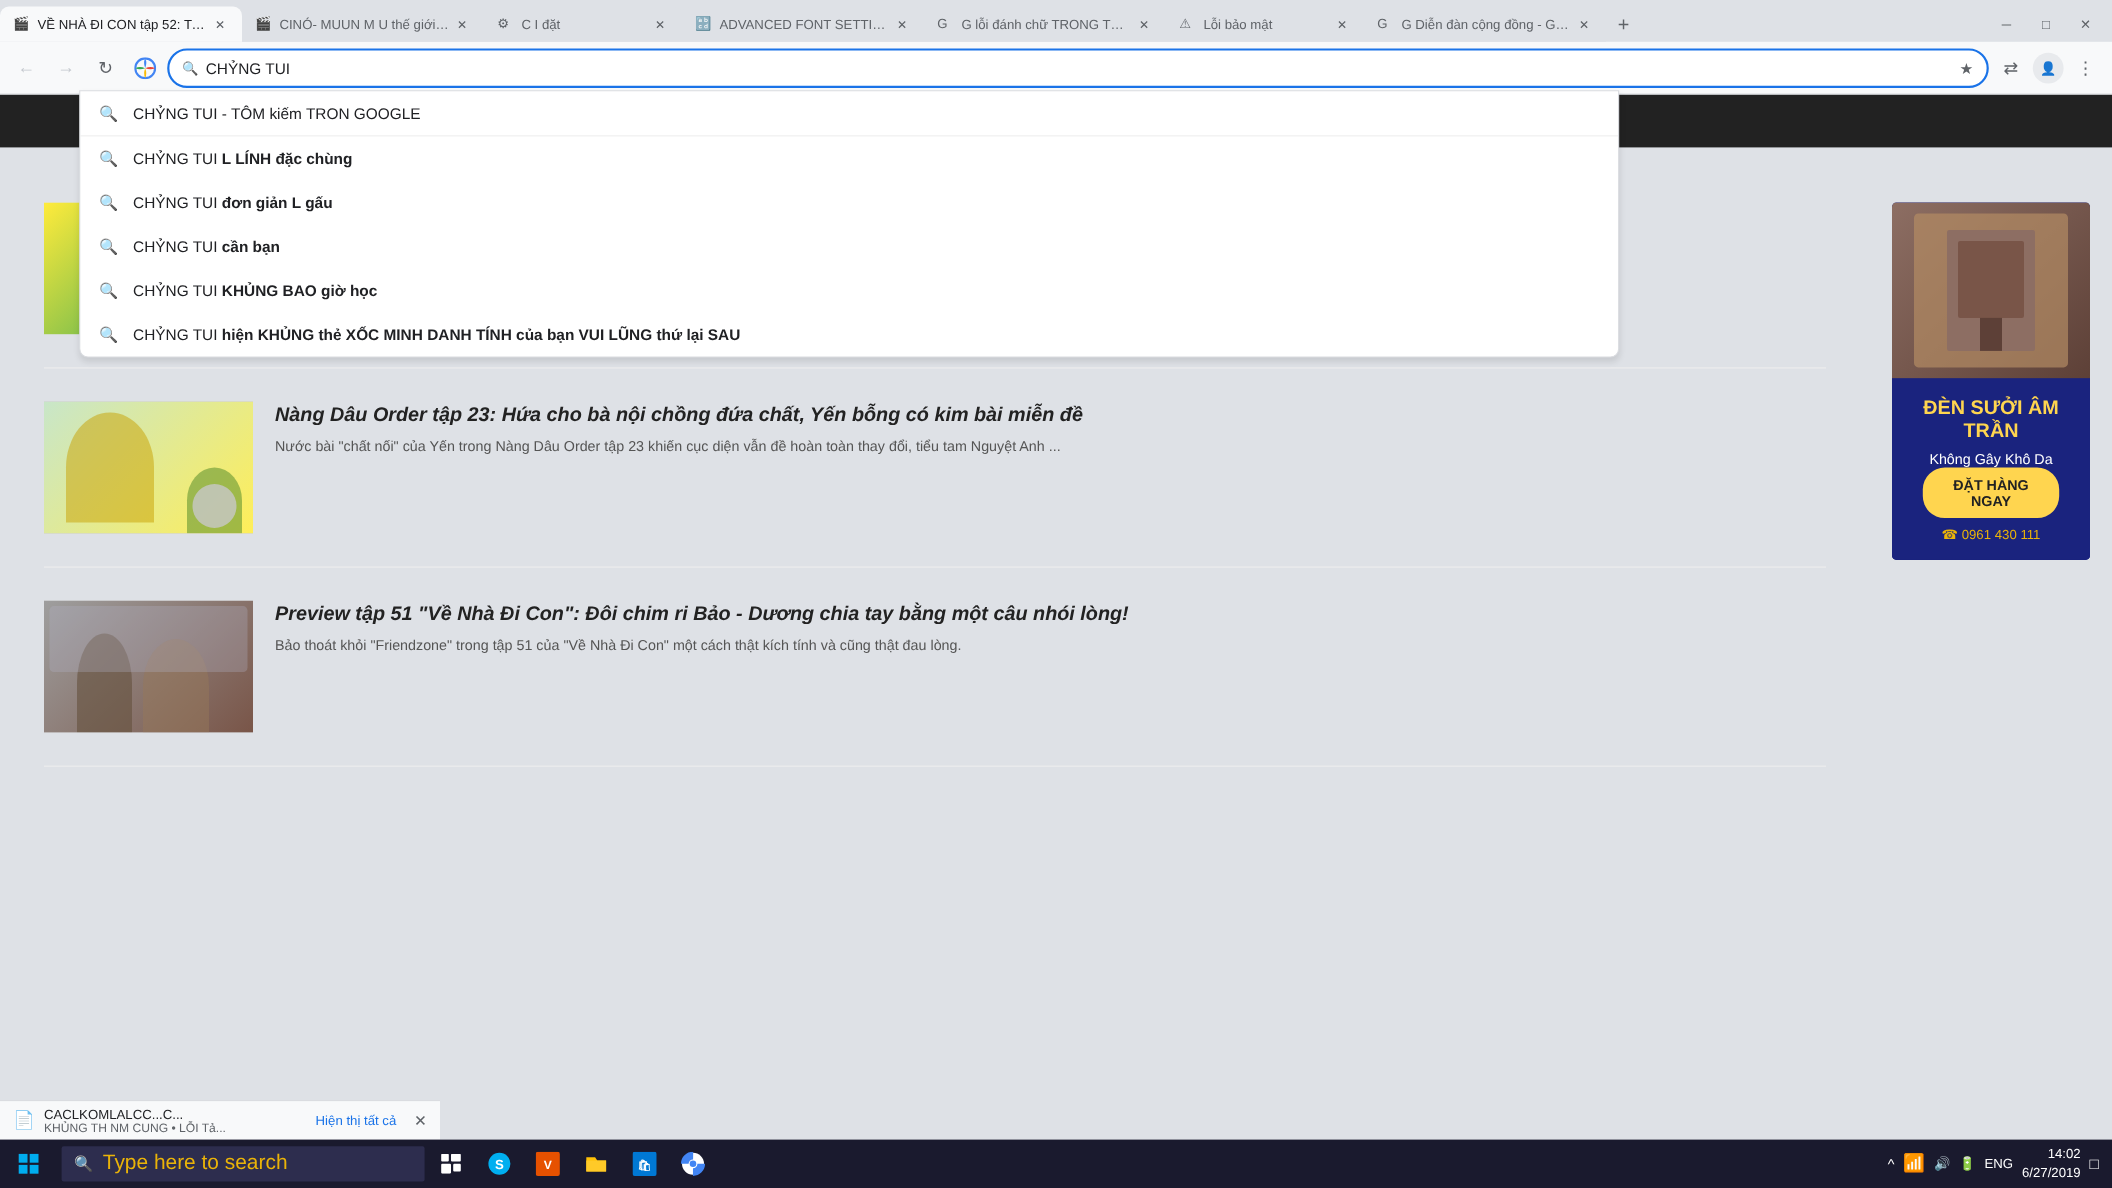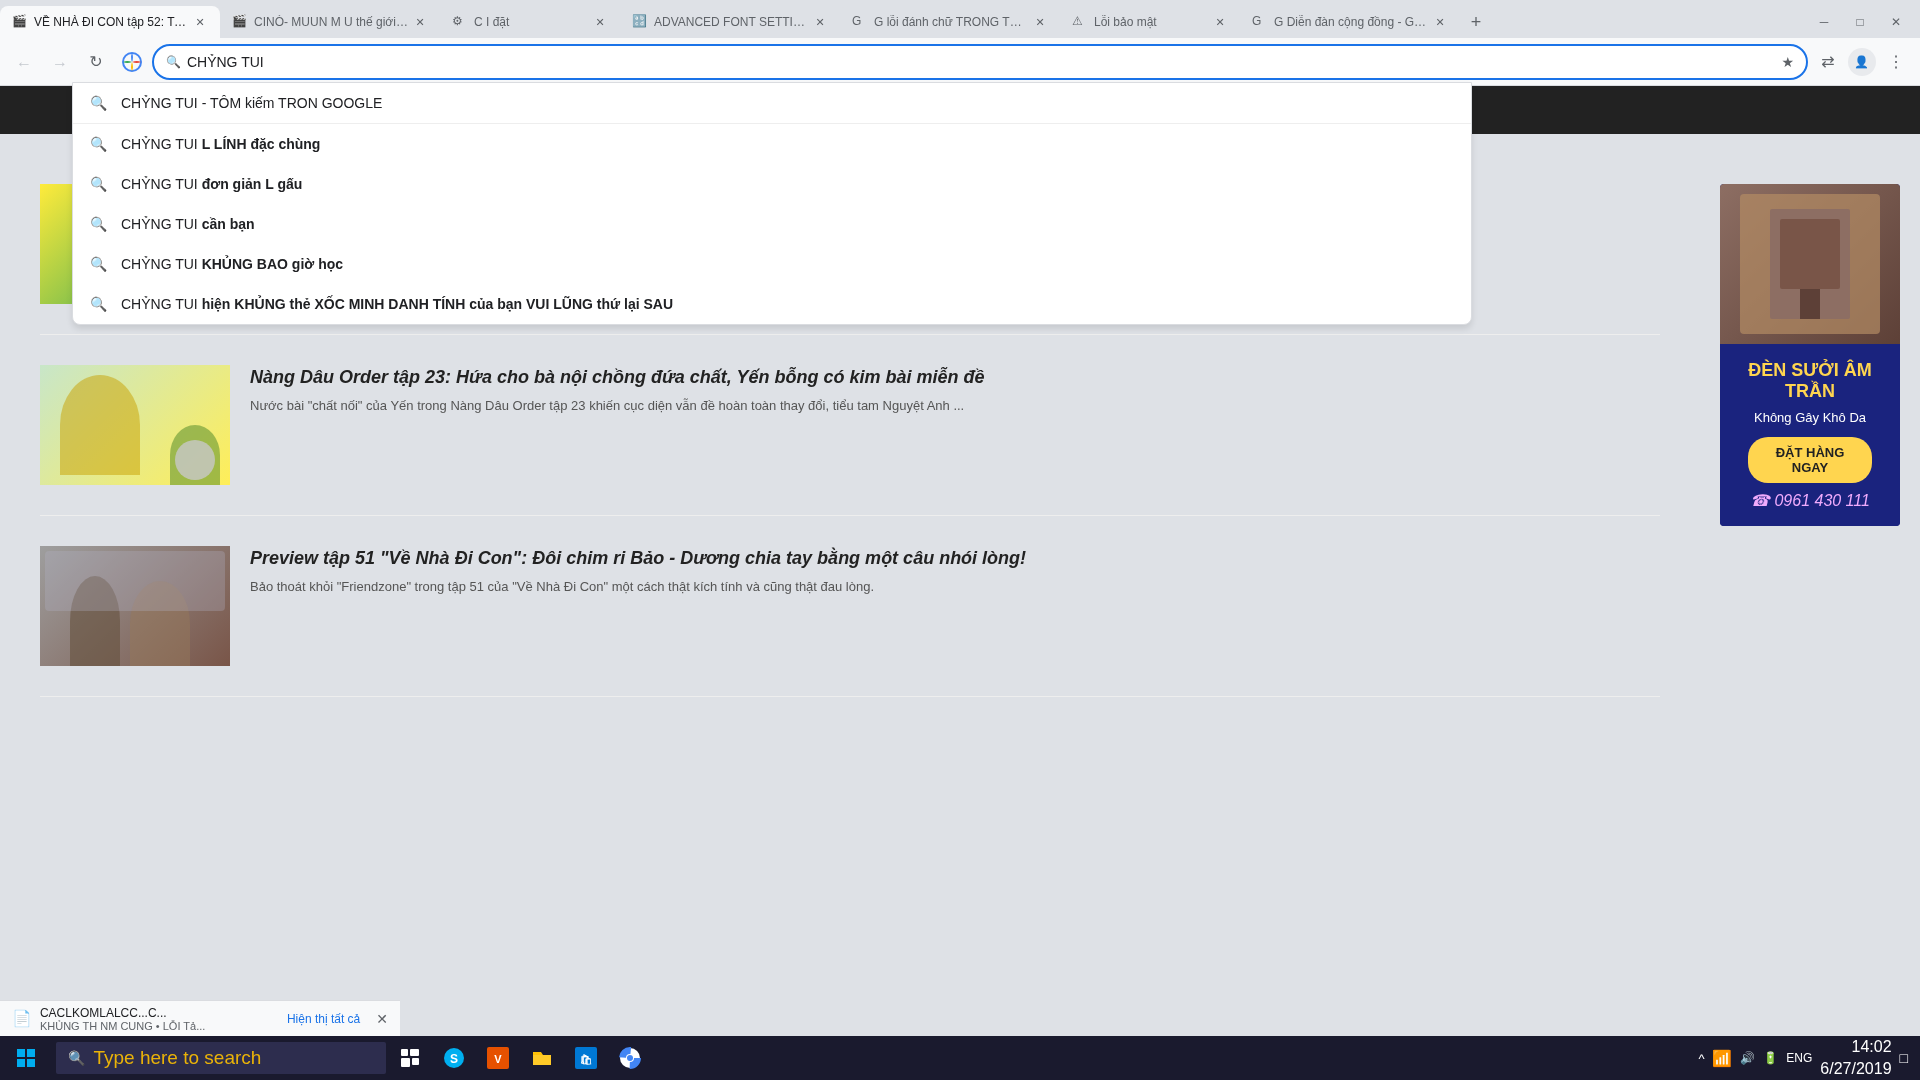--- a/index.html
+++ b/index.html
@@ -49,34 +49,34 @@
     .article-title { font-size: 18px; font-weight: bold; color: #222; margin-bottom: 6px; line-height: 1.4; font-style: italic; }
     .article-meta { font-size: 13px; color: #999; margin-bottom: 8px; }
     .article-meta span.source { color: #e53935; }
     .article-excerpt { font-size: 13px; color: #555; line-height: 1.5; }
 
     
     .ad-banner { width: 180px; background: #1a237e; color: white; padding: 0; overflow: hidden; border-radius: 4px; }
     .ad-image { width: 100%; height: 160px; background: linear-gradient(135deg, #8d6e63 0%, #5d4037 100%); display: flex; align-items: center; justify-content: center; }
     .ad-body { background: #1a237e; padding: 16px 28px; text-align: center; }
     .ad-title { font-size: 18px; font-weight: bold; color: #ffd54f; margin-bottom: 8px; }
-    .ad-subtitle { font-size: 13px; color: white; margin-bottom: 12px; }
+    .ad-subtitle { font-size: 13px; color: white; margin-bottom: 0; }
     .ad-btn { background: #ffd54f; color: #222; border: none; padding: 8px 16px; border-radius: 20px; font-weight: bold; font-size: 13px; cursor: pointer; width: 100%; margin-bottom: 8px; }
-    .ad-phone { font-size: 16px; color: #f0abfc; font-style: italic; }
+    .ad-phone { font-size: 12px; color: #eab308; }
 
     
     .taskbar { position: absolute; bottom: 0; left: 0; width: 1920px; height: 44px; background: #1a1a2e; display: flex; align-items: center; justify-content: space-between; z-index: 9999; }
     .taskbar-left { display: flex; align-items: center; gap: 4px; padding-left: 4px; }
     .taskbar-windows-btn { width: 44px; height: 44px; display: flex; align-items: center; justify-content: center; color: white; font-size: 20px; cursor: pointer; }
     .taskbar-search { display: flex; align-items: center; background: #2d2d4e; border-radius: 2px; height: 32px; padding: 0 12px; gap: 8px; margin-left: 4px; width: 330px; }
     .taskbar-search-icon { color: #aaa; font-size: 14px; }
     .taskbar-search-text { color: #eab308; font-size: 19px; }
     .taskbar-icon { width: 40px; height: 44px; display: flex; align-items: center; justify-content: center; cursor: pointer; }
     .taskbar-right { display: flex; align-items: center; gap: 8px; padding-right: 12px; }
-    .taskbar-time { color: white; font-size: 16px; text-align: right; line-height: 1.4; }
+    .taskbar-time { color: white; font-size: 12px; text-align: right; line-height: 1.4; }
 
     
     .download-bar { position: absolute; bottom: 44px; left: 0; width: 400px; height: 36px; background: #f8f9fa; border-top: 1px solid #dadce0; display: flex; align-items: center; padding: 0 12px; gap: 8px; z-index: 9998; }
     .download-filename { font-size: 12px; color: #202124; overflow: hidden; text-overflow: ellipsis; white-space: nowrap; max-width: 200px; }
     .download-subtitle { font-size: 11px; color: #5f6368; }
     .download-show-all { margin-left: auto; font-size: 12px; color: #1a73e8; cursor: pointer; }
     .download-close { font-size: 14px; color: #5f6368; cursor: pointer; margin-left: 8px; }
 
     
     .thumb1 { background: linear-gradient(135deg, #ffeb3b 30%, #4caf50 70%); }

